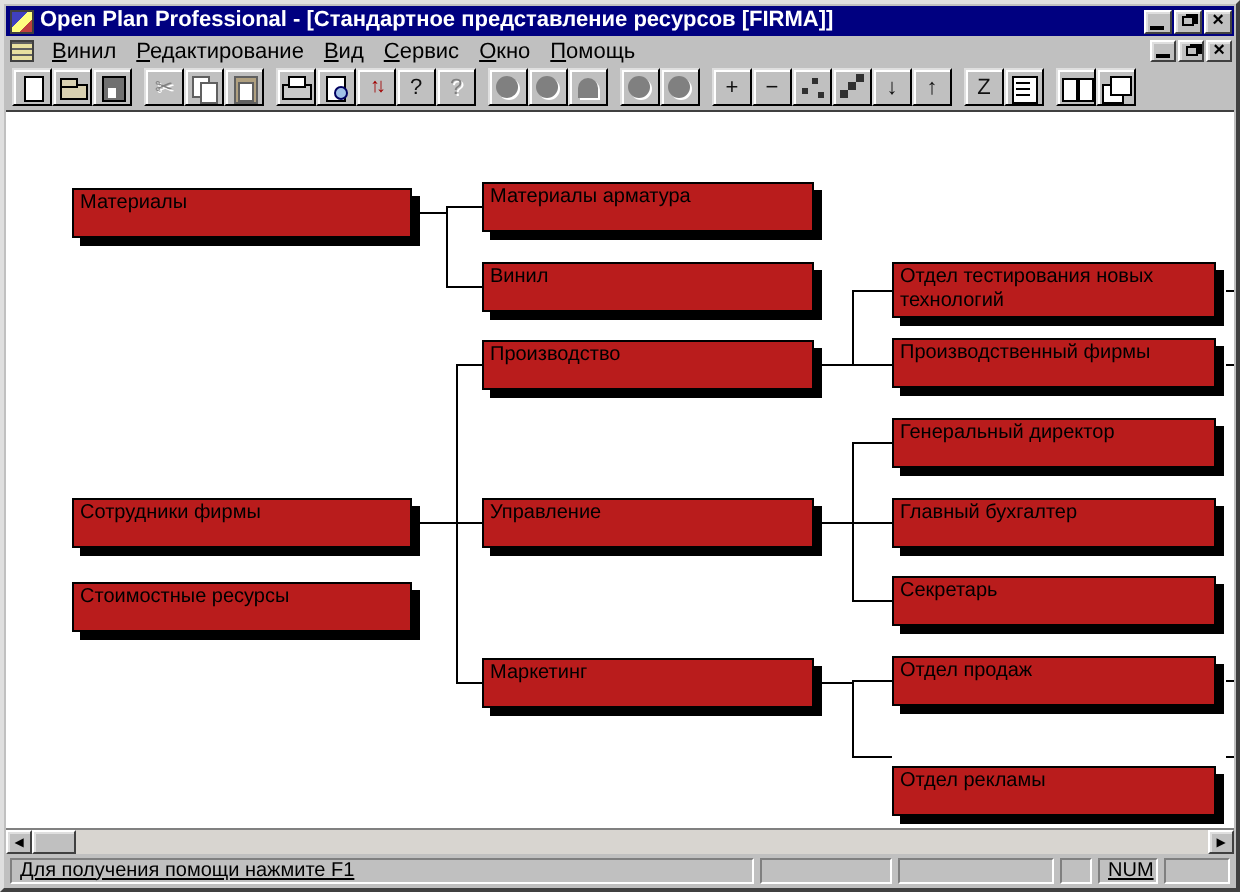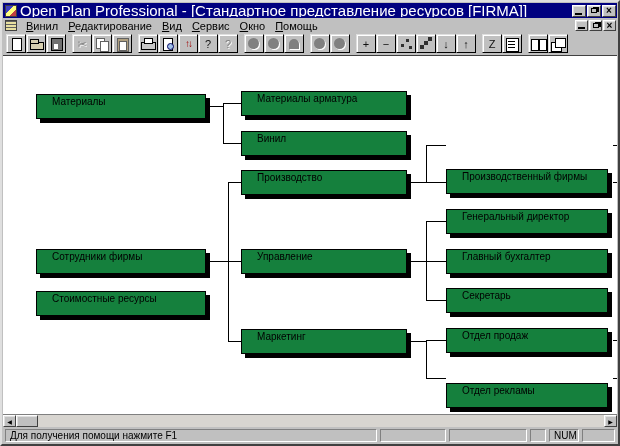--- a/index.html
+++ b/index.html
@@ -4,21 +4,21 @@
 <style>
   * { margin:0; padding:0; box-sizing:border-box; }
   html,body { width:620px; height:446px; }
   body { font-family:"Liberation Sans", sans-serif; background:#c0c0c0; }
   .win { width:620px; height:446px; background:#c0c0c0; border:2px solid; border-color:#dfdfdf #404040 #404040 #dfdfdf; padding:1px; display:flex; flex-direction:column; }
 
   
   .titlebar { height:15px; background:#000080; display:flex; align-items:center; padding:0 1px 0 2px; flex:0 0 auto; }
   .app-icon { width:12px; height:12px; flex:0 0 auto; margin-right:3px; border:1px solid #404040;
     background: linear-gradient(135deg,#4040c0 0 40%, #ffff80 40% 70%, #c04040 70% 100%); }
-  .title-text { color:#fff; font-size:15px; font-weight:normal; white-space:nowrap; overflow:hidden; flex:1 1 auto; line-height:13px; }
+  .title-text { color:#fff; font-size:11px; font-weight:bold; white-space:nowrap; overflow:hidden; flex:1 1 auto; line-height:13px; }
   .win-btns { display:flex; gap:1px; flex:0 0 auto; margin-left:2px; }
   .wb { width:14px; height:12px; background:#c0c0c0; border:1px solid; border-color:#fff #404040 #404040 #fff; box-shadow:inset 1px 1px 0 #dfdfdf;
         display:flex; align-items:center; justify-content:center; position:relative; font-size:9px; line-height:9px; color:#000; }
   .wb .glyph-min { position:absolute; bottom:1px; left:2px; width:7px; height:2px; background:#000; }
   .wb .glyph-restore { position:absolute; left:3px; top:2px; width:6px; height:5px; border:1px solid #000; background:#c0c0c0; box-shadow:2px -1px 0 0 #000; }
   .wb .glyph-close { font-weight:bold; font-size:10px; margin-top:-1px; }
 
   
   .menubar { height:15px; display:flex; align-items:center; padding:0 1px 0 2px; flex:0 0 auto; }
   .mdi-icon { width:12px; height:11px; margin-right:4px; border:1px solid #404040;
@@ -54,33 +54,33 @@
   .i-steps::before { content:""; position:absolute; left:2px; top:8px; width:4px; height:4px; background:#303030; box-shadow:4px -4px 0 #303030, 8px -8px 0 #303030; }
   .i-notes::before { content:""; position:absolute; left:2px; top:1px; width:11px; height:12px; background:#fff; border:1px solid #000; }
   .i-notes::after { content:""; position:absolute; left:4px; top:4px; width:7px; height:1px; background:#000; box-shadow:0 3px 0 #000, 0 6px 0 #000; }
   .i-tile::before { content:""; position:absolute; left:1px; top:2px; width:6px; height:10px; background:#fff; border:1px solid #000; }
   .i-tile::after { content:""; position:absolute; left:9px; top:2px; width:6px; height:10px; background:#fff; border:1px solid #000; }
   .i-cascade::before { content:""; position:absolute; left:1px; top:5px; width:9px; height:8px; background:#fff; border:1px solid #000; }
   .i-cascade::after { content:""; position:absolute; left:5px; top:1px; width:9px; height:8px; background:#fff; border:1px solid #000; }
 
   
   .canvas { position:relative; flex:1 1 auto; background:#fff; overflow:hidden; }
-  .node { position:absolute; background:#15803d; border:1px solid #000; box-shadow:4px 4px 0 #000; font-size:10px; line-height:12px; padding:1px 15px; color:#000; overflow:hidden; }
+  .node { position:absolute; background:#b91c1c; border:1px solid #000; box-shadow:4px 4px 0 #000; font-size:10px; line-height:12px; padding:1px 3px; color:#000; overflow:hidden; }
   .cl { position:absolute; background:#000; }
 
   
   .hscroll { height:13px; flex:0 0 auto; display:flex; background:#d8d5d0; border-top:1px solid #808080; }
   .sbtn { width:13px; height:12px; background:#c0c0c0; border:1px solid; border-color:#fff #404040 #404040 #fff; box-shadow:inset 1px 1px 0 #dfdfdf;
           display:flex; align-items:center; justify-content:center; font-size:6px; color:#000; flex:0 0 auto; }
   .sthumb { width:22px; height:12px; background:#c0c0c0; border:1px solid; border-color:#fff #404040 #404040 #fff; box-shadow:inset 1px 1px 0 #dfdfdf; flex:0 0 auto; }
   .strack { flex:1 1 auto; }
 
   
   .statusbar { height:16px; flex:0 0 auto; display:flex; align-items:center; gap:3px; padding:1px 2px 1px 2px; font-size:10px; }
-  .sp { height:13px; border:1px solid; border-color:#808080 #fff #fff #808080; padding:0 4px; line-height:11px; color:#000; white-space:nowrap; overflow:hidden; }
+  .sp { height:13px; border:1px solid; border-color:#808080 #fff #fff #808080; padding:0 4px; line-height:11px; color:#000; white-space:nowrap; overflow:hidden;text-decoration:underline; }
 </style>
 </head>
 <body>
 
 <div class="win">
 
   <div class="titlebar">
     <span class="app-icon"></span>
     <span class="title-text">Open Plan Professional - [Стандартное представление ресурсов [FIRMA]]</span>
     <span class="win-btns">
@@ -214,20 +214,21 @@
         </span>
     </span>
   </div>
 
   <div class="canvas">
 
     <div class="node" style="left:33px; top:38px; width:170px; height:25px;"><span>Материалы</span></div>
     <div class="node" style="left:238px; top:35px; width:166px; height:25px;"><span>Материалы арматура</span></div>
     <div class="node" style="left:238px; top:75px; width:166px; height:25px;"><span>Винил</span></div>
     <div class="node" style="left:238px; top:114px; width:166px; height:25px;"><span>Производство</span></div>
+    <div class="node" style="left:443px; top:75px; width:162px; height:28px;"><span>Отдел тестирования новых технологий</span></div>
     <div class="node" style="left:443px; top:113px; width:162px; height:25px;"><span>Производственный фирмы</span></div>
     <div class="node" style="left:443px; top:153px; width:162px; height:25px;"><span>Генеральный директор</span></div>
     <div class="node" style="left:443px; top:232px; width:162px; height:25px;"><span>Секретарь</span></div>
     <div class="node" style="left:443px; top:193px; width:162px; height:25px;"><span>Главный бухгалтер</span></div>
     <div class="node" style="left:33px; top:193px; width:170px; height:25px;"><span>Сотрудники фирмы</span></div>
     <div class="node" style="left:33px; top:235px; width:170px; height:25px;"><span>Стоимостные ресурсы</span></div>
     <div class="node" style="left:238px; top:193px; width:166px; height:25px;"><span>Управление</span></div>
     <div class="node" style="left:238px; top:273px; width:166px; height:25px;"><span>Маркетинг</span></div>
     <div class="node" style="left:443px; top:272px; width:162px; height:25px;"><span>Отдел продаж</span></div>
     <div class="node" style="left:443px; top:310px; width:162px; height:25px;margin-top:17px;"><span>Отдел рекламы</span></div>

